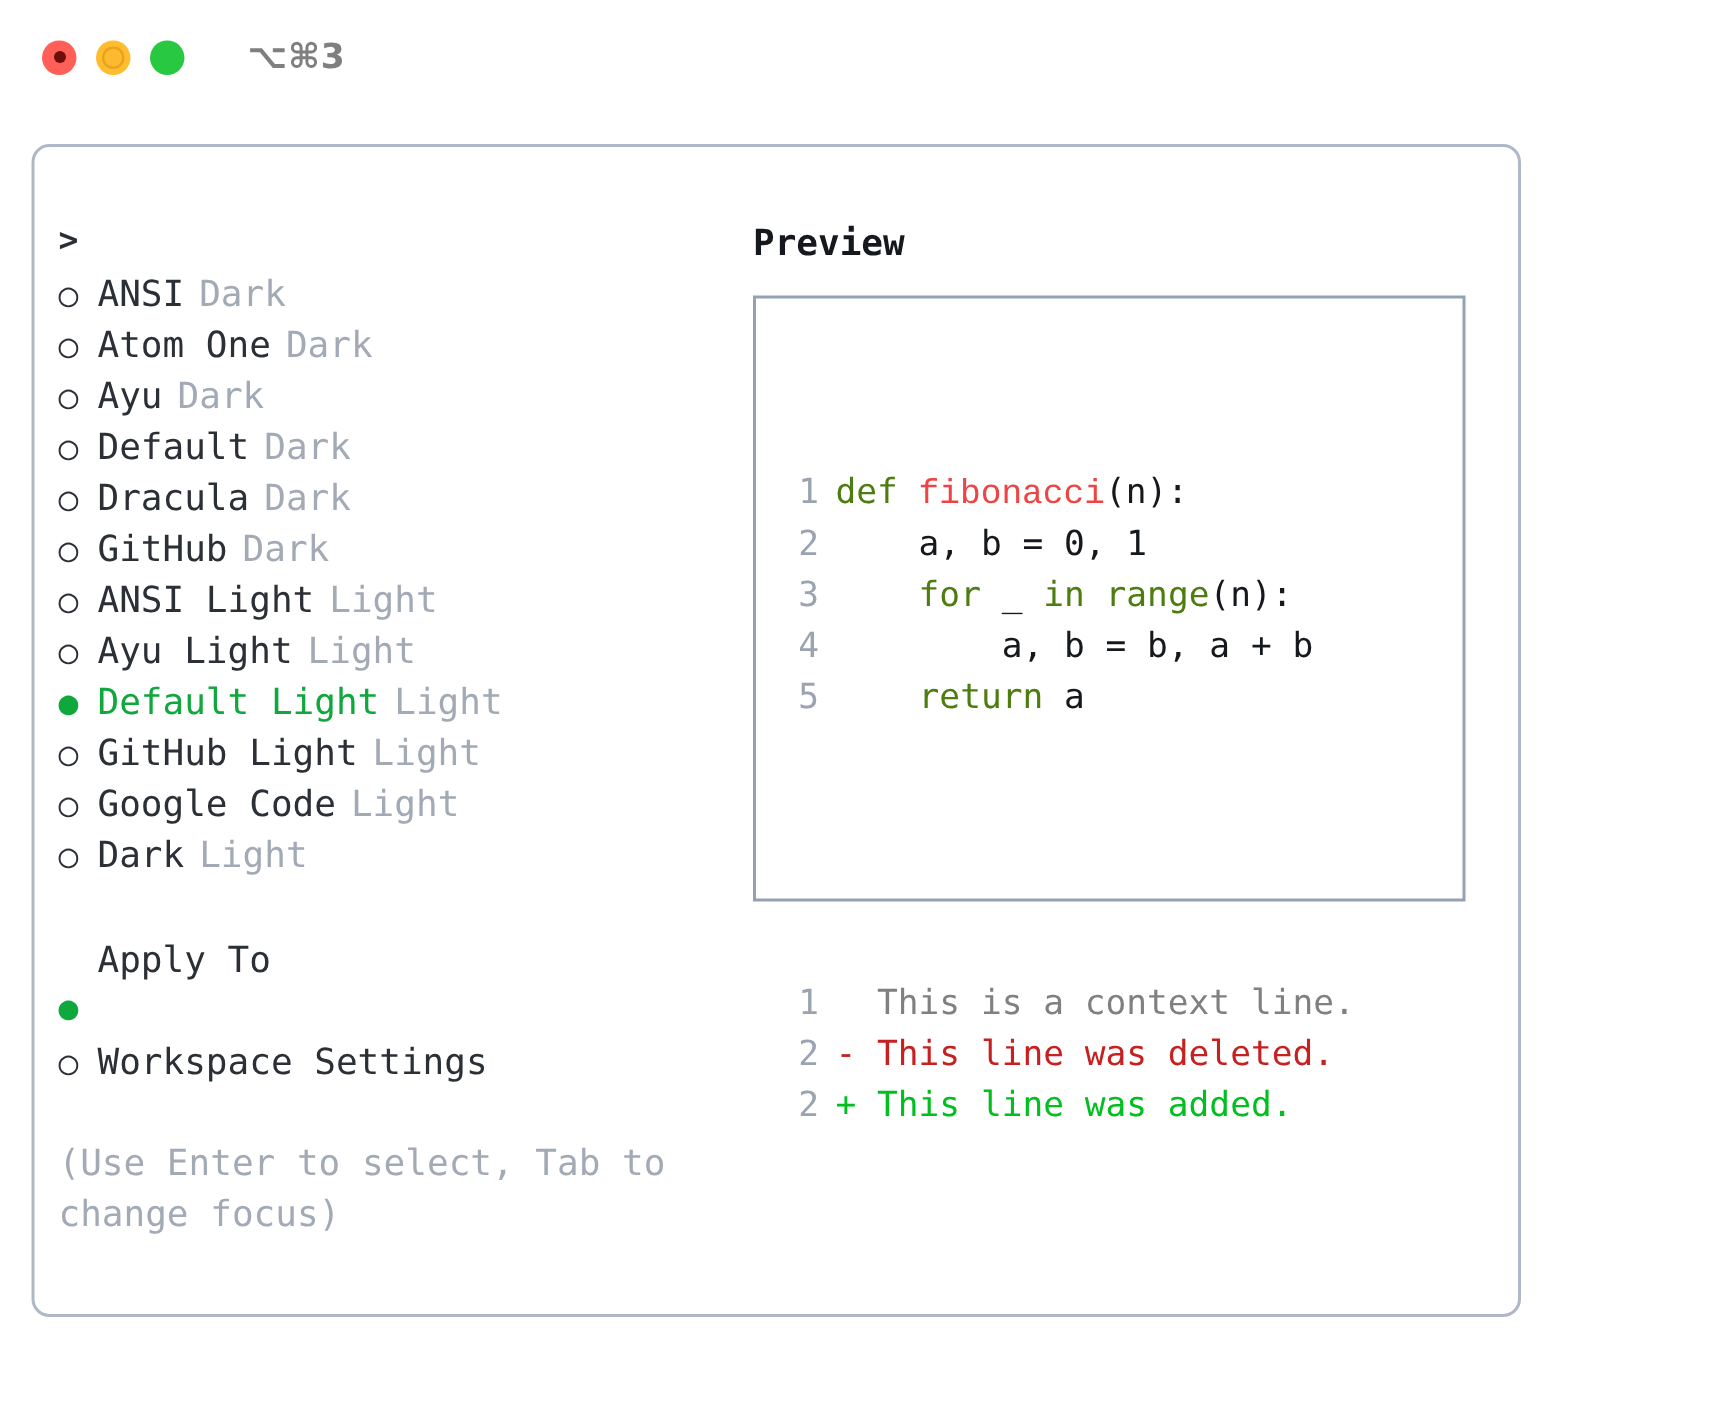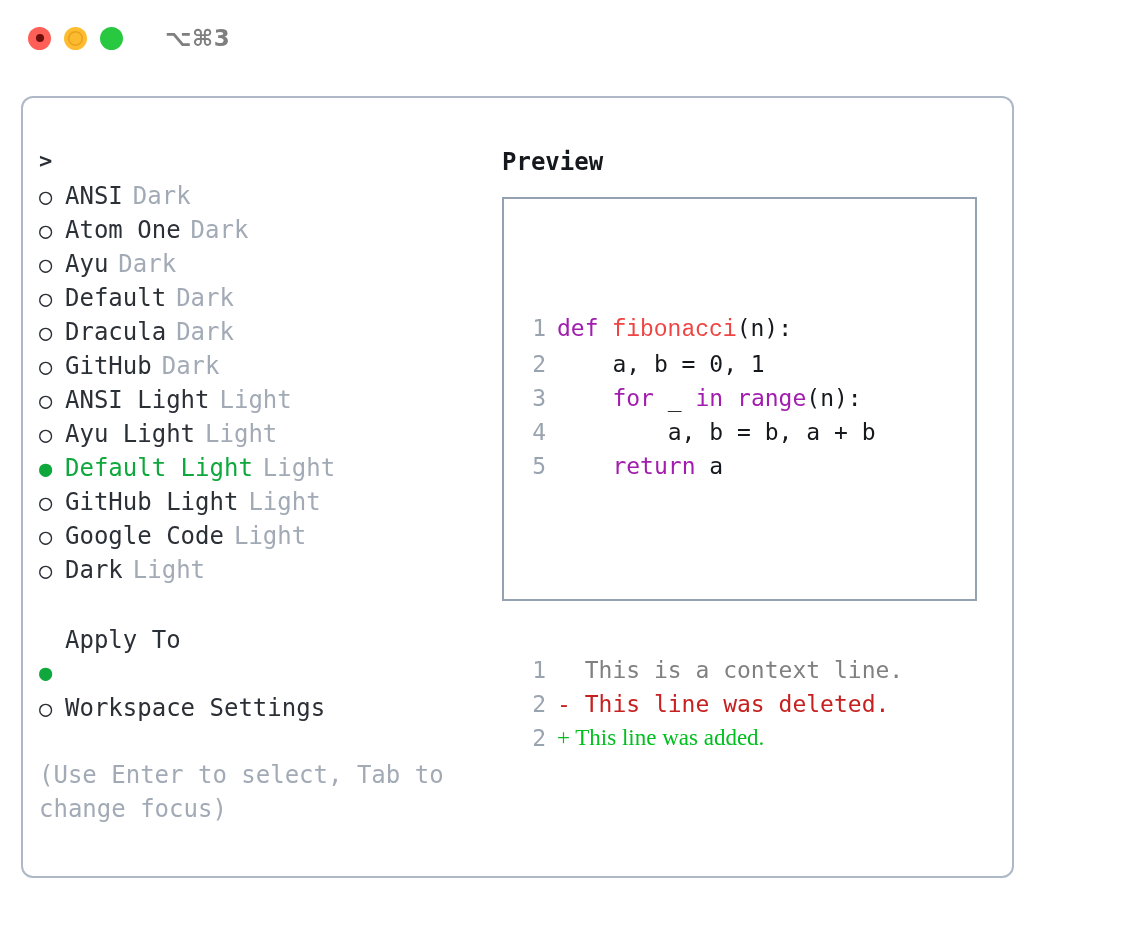--- a/index.html
+++ b/index.html
@@ -169,26 +169,26 @@
     white-space: pre;
   }
   .code-line { display: flex; }
   .lineno {
     color: #9aa4b0;
     width: 28px;
     text-align: right;
     flex: none;
     margin-right: 11px;
   }
-  .kw  { color: #a21caf; }
+  .kw  { color: #4d7c0f; }
   .fn  { color: #ef4444; font-family: Liberation Mono, monospace; }
   .pln { color: #15181c; }
   .ctx { color: #808080; }
   .del { color: #c62020; }
-  .add { color: #00bf1f; font-family: Liberation Serif, serif; }
+  .add { color: #00bf1f; }
 
   .blank-line { height: 34px; }
 </style>
 </head>
 <body>
 
 <div class="page">
 
   <div class="titlebar">
     <div class="lights">

